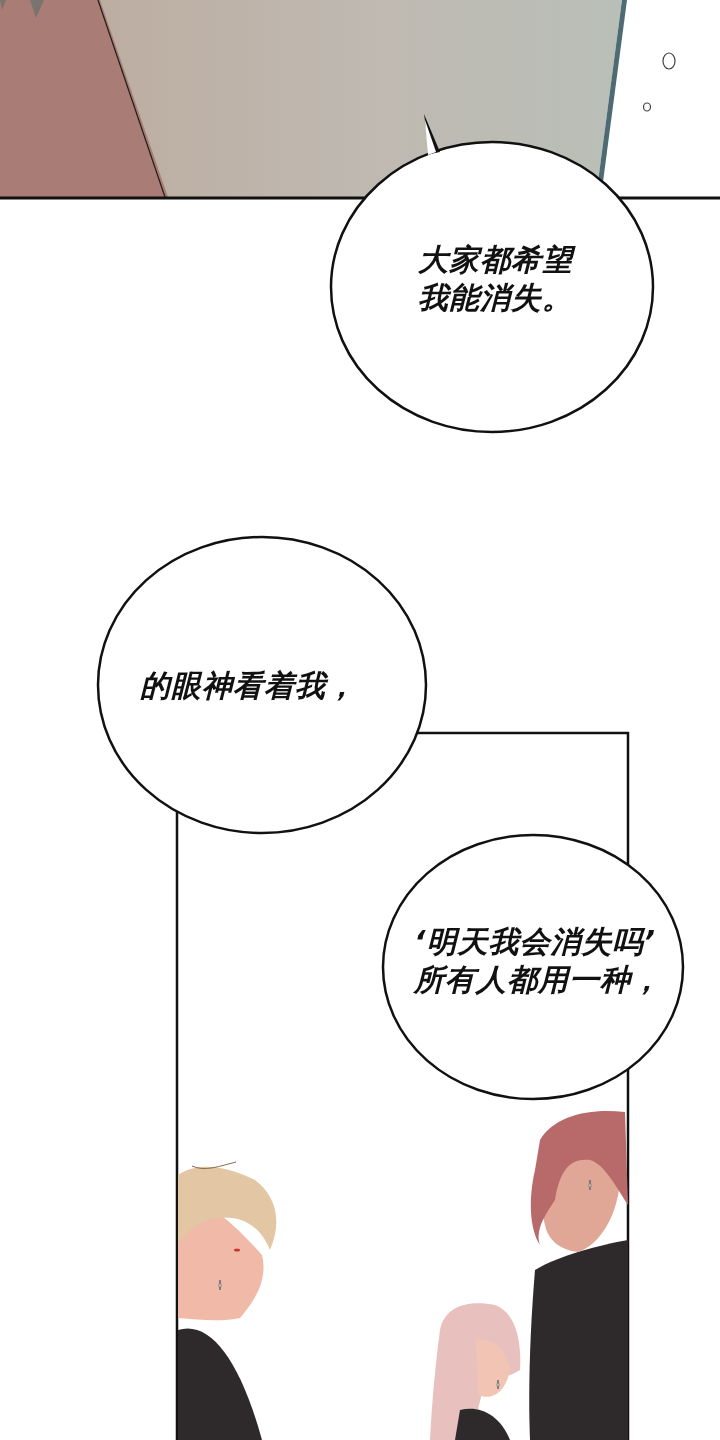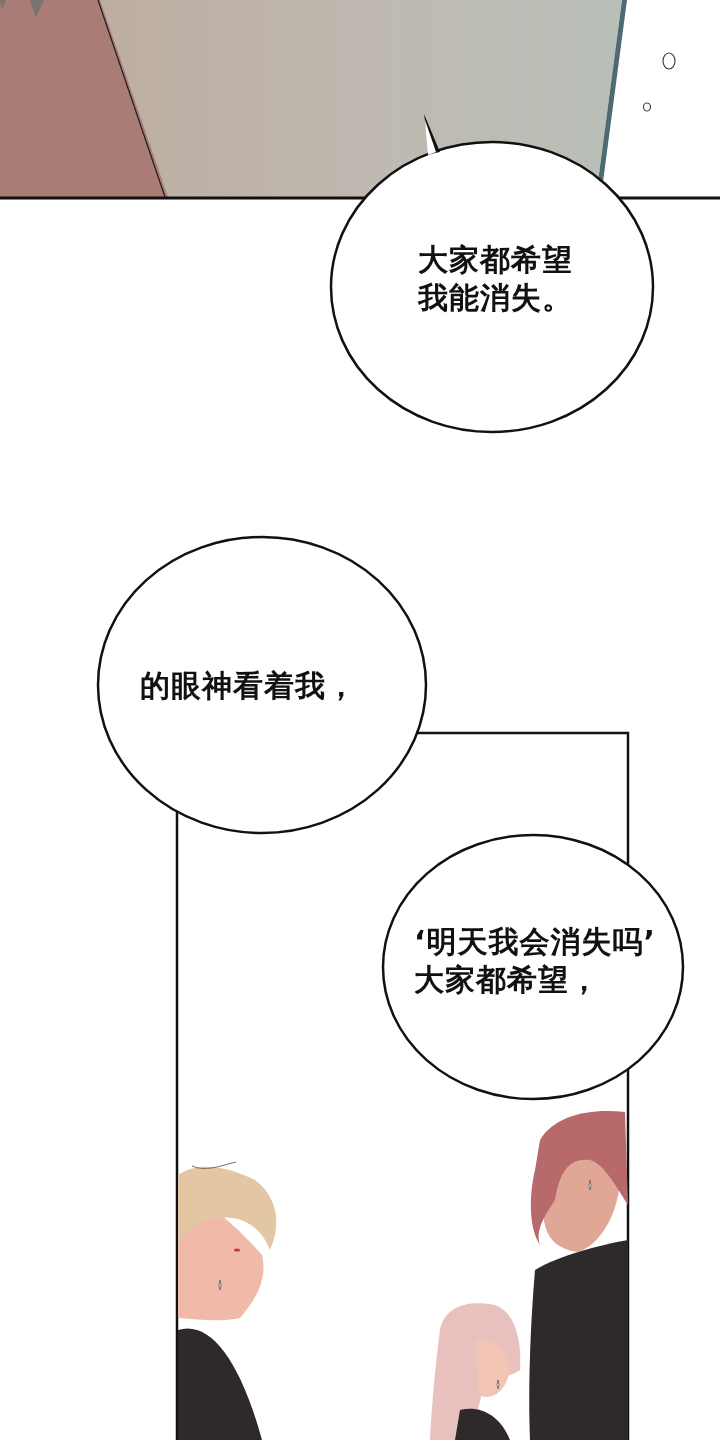--- a/index.html
+++ b/index.html
@@ -3,20 +3,21 @@
   <meta charset="utf-8">
   <style>
     html, body { margin: 0; padding: 0; background: #ffffff; }
     body { width: 720px; height: 1440px; position: relative; overflow: hidden;
            font-family: "DejaVu Sans", "Liberation Sans", sans-serif; }
     .layer { position: absolute; left: 0; top: 0; width: 720px; height: 1440px; }
     .bubble-text {
       position: absolute; color: #111; font-weight: bold;
       font-size: 30px; line-height: 38px; white-space: pre; letter-spacing: 1px;
       font-family: "DejaVu Sans", sans-serif;
+      font-style: italic;
     }
     .t1 { left: 418px; top: 241px; }
     .t2 { left: 140px; top: 667px; }
     .t3 { left: 414px; top: 923px; }
   </style>
 </head>
 <body>
 
 <svg class="layer" width="720" height="1440" viewBox="0 0 720 1440" xmlns="http://www.w3.org/2000/svg">
   <defs>
@@ -77,13 +78,13 @@
   </g>
   <g>
     <ellipse cx="533" cy="967" rx="150" ry="132" fill="#fff" stroke="#111" stroke-width="2.5"></ellipse>
   </g>
 </svg>
 
 <div class="bubble-text t1">大家都希望
 我能消失。</div>
 <div class="bubble-text t2">的眼神看着我，</div>
 <div class="bubble-text t3">‘明天我会消失吗’
-大家都希望，</div>
+所有人都用一种，</div>
 
 </body></html>

